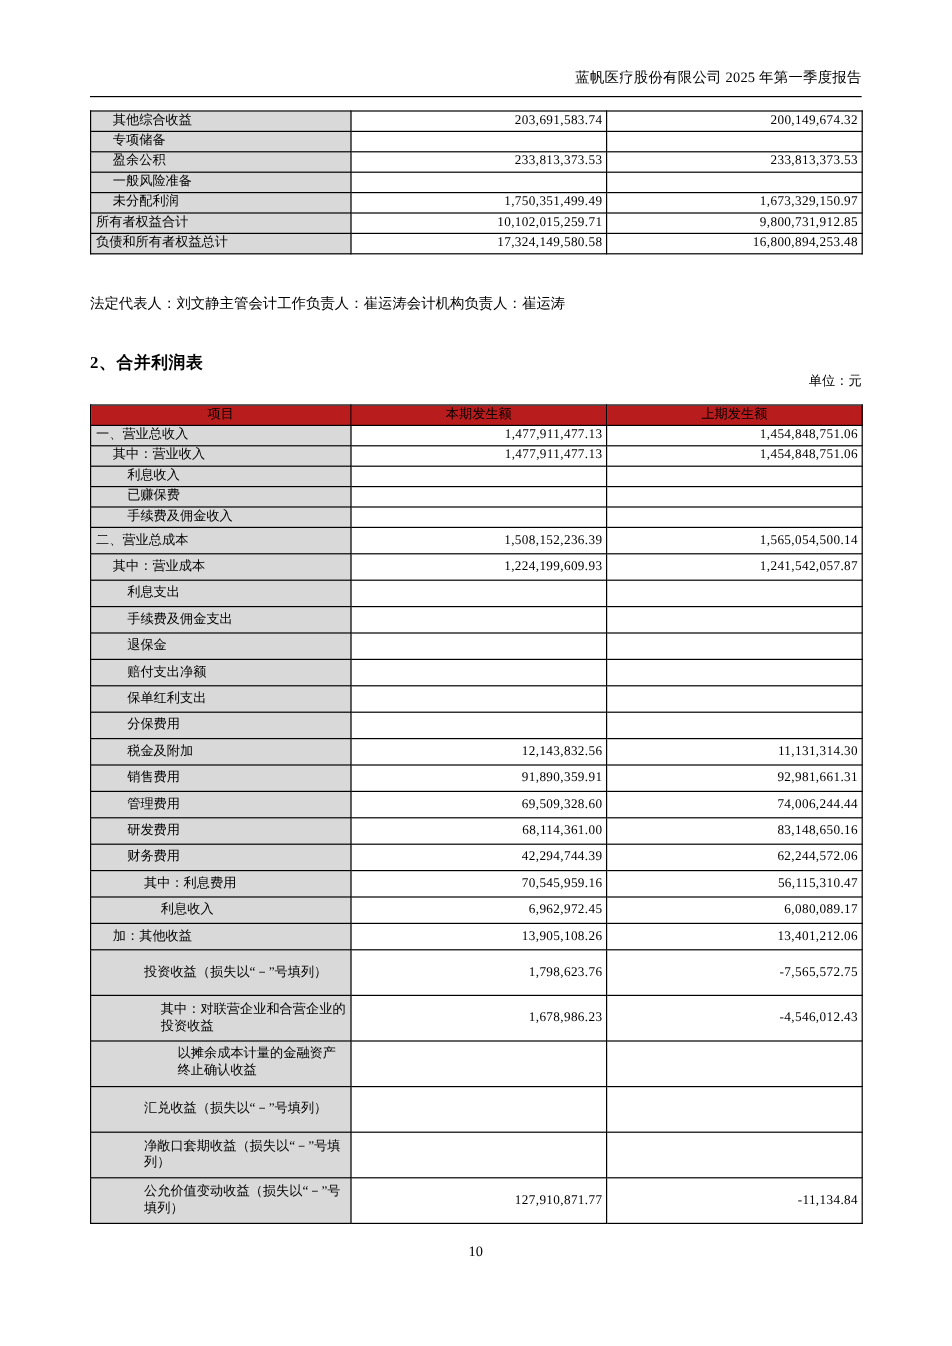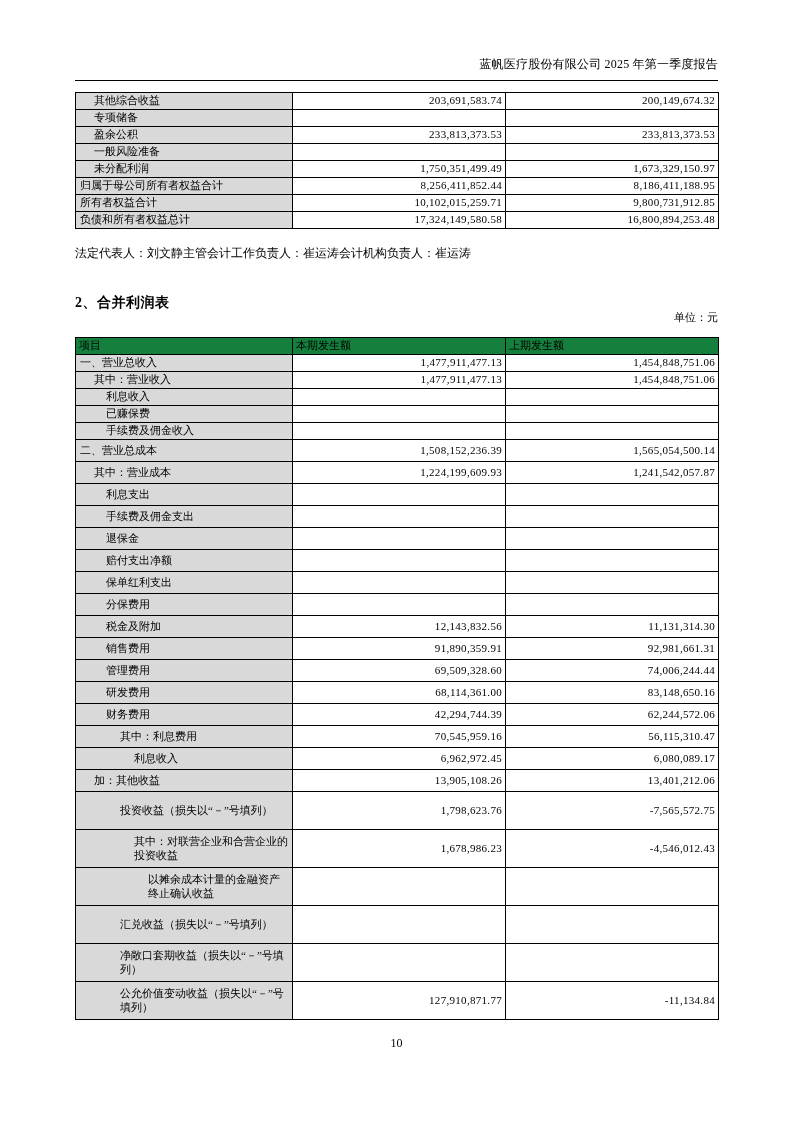--- a/index.html
+++ b/index.html
@@ -52,39 +52,40 @@
   }
   .lbl { background: #d9d9d9; }
   .num {
     background: #ffffff;
     text-align: right;
     font-family: "Liberation Serif", "DejaVu Serif", serif;
     letter-spacing: 0.3px;
     white-space: nowrap;
   }
   .hdr {
-    background: #15803d;
+    background: #b91c1c;
+    text-align: center;
   }
 
   
   .tbl-top {
     position: absolute;
     left: 75px; top: 92px;
     width: 643px;
   }
   .tbl-top td { height: 17px; font-size: 11px; }
   .tbl-top td.lbl { padding-left: 4px; }
 
   
   .i0 { padding-left: 4px !important; }
   .i1 { padding-left: 18px !important; }
   .i2 { padding-left: 30px !important; }
   .i3 { padding-left: 44px !important; }
   .i4 { padding-left: 58px !important; }
-  .i5 { padding-left: 72px !important; }
+  .i5 { padding-left: 72px !important; font-family: Liberation Mono, monospace; }
 
   
   .sig {
     position: absolute;
     left: 75px; top: 245px;
     font-size: 12px;
     white-space: nowrap;
   }
 
   
@@ -159,25 +160,20 @@
           <td class="lbl i1">一般风险准备</td>
           <td class="num"></td>
           <td class="num"></td>
         </tr>
         <tr>
           <td class="lbl i1">未分配利润</td>
           <td class="num">1,750,351,499.49</td>
           <td class="num">1,673,329,150.97</td>
         </tr>
         <tr>
-          <td class="lbl i0">归属于母公司所有者权益合计</td>
-          <td class="num">8,256,411,852.44</td>
-          <td class="num">8,186,411,188.95</td>
-        </tr>
-        <tr>
           <td class="lbl i0">所有者权益合计</td>
           <td class="num">10,102,015,259.71</td>
           <td class="num">9,800,731,912.85</td>
         </tr>
         <tr>
           <td class="lbl i0">负债和所有者权益总计</td>
           <td class="num">17,324,149,580.58</td>
           <td class="num">16,800,894,253.48</td>
         </tr>
       </tbody>

